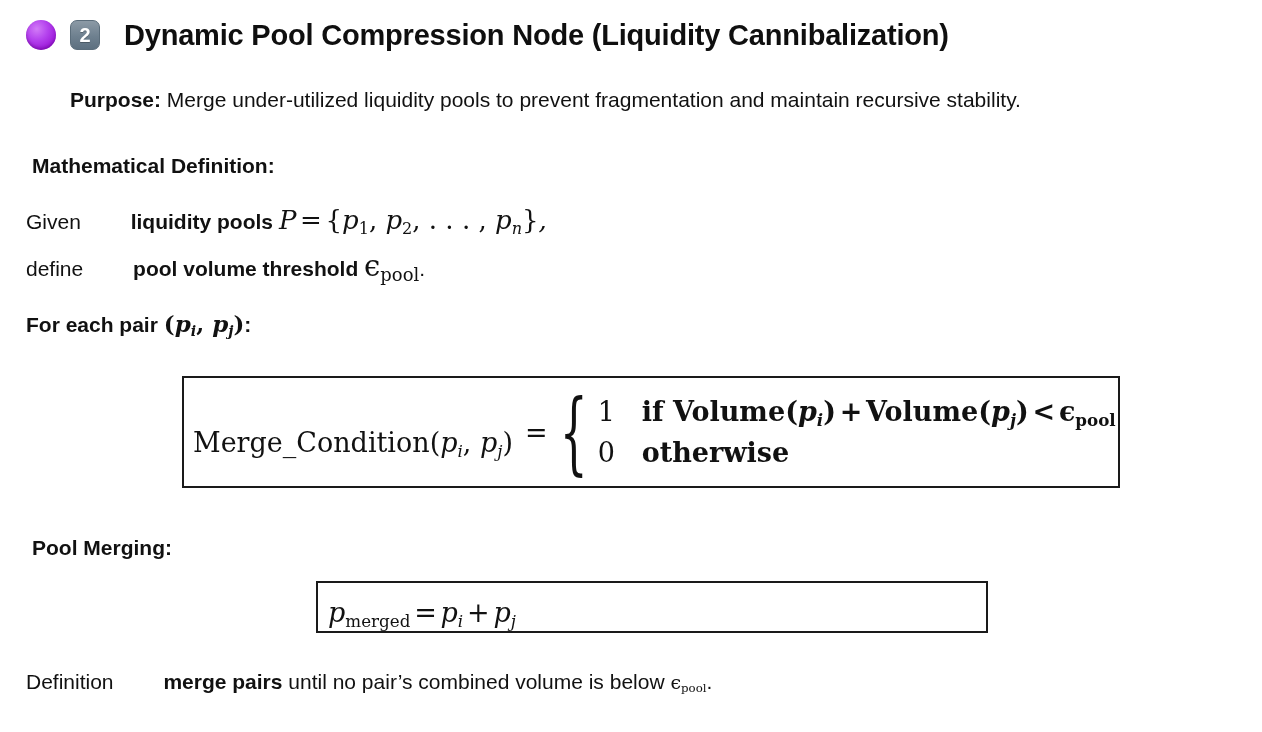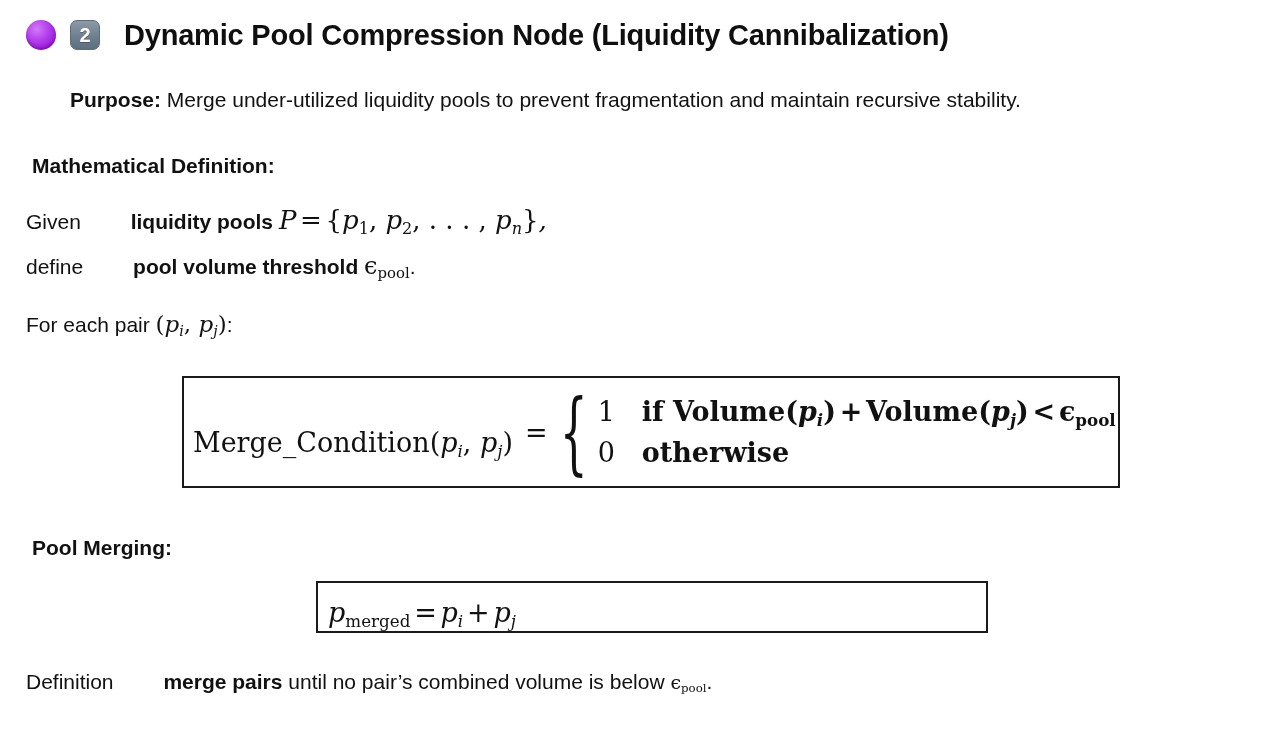--- a/index.html
+++ b/index.html
@@ -83,21 +83,21 @@
     font-weight: bold;
     color: #111111;
     white-space: nowrap;
     margin-left: 6px;
   }
 
   .p-purpose  { top: 86px; }
   .h-mathdef  { top: 154px; }
   .p-given    { top: 206px; }
   .p-define   { top: 252px; }
-  .p-foreach  { top: 310px; }
+  .p-foreach  { top: 310px; font-weight: bold; }
   .h-merging  { top: 536px; }
   .p-iter     { top: 668px; }
 
   
   .math {
     font-family: "DejaVu Serif", "Liberation Serif", serif;
     font-style: italic;
   }
   .math-up {
     font-family: "DejaVu Serif", "Liberation Serif", serif;
@@ -227,21 +227,21 @@
       <span class="mvar">P</span><span class="op">=</span><span class="math-up">{</span><span class="mvar">p</span><sub>1</sub><span class="math-up">,</span>
       <span class="mvar">p</span><sub>2</sub><span class="math-up">,</span>
       <span class="math-up">. . . ,</span>
       <span class="mvar">p</span><sub class="it">n</sub><span class="math-up">}</span><span>,</span>
     </span>
   </div>
 
   <div class="para p-define">
     <span>define</span>
     <b>pool volume threshold</b>
-    <span class="math-up" style="font-size:24px;"><span>ϵ</span><sub>pool</sub></span><span>.</span>
+    <span class="math-up" style="font-size:29px;"><span>ϵ</span><sub>pool</sub></span><span>.</span>
   </div>
 
   <div class="para p-foreach">
     <span>For each pair</span>
     <span class="math-up" style="font-size:23px;"><span>(</span><span class="mvar">p</span><sub class="it">i</sub><span>,</span> <span class="mvar">p</span><sub class="it">j</sub><span>)</span></span><span>:</span>
   </div>
 
   <div class="eqbox eqbox-main">
     <div class="eq-main-inner">
       <span class="eq-lhs"><span>Merge_Condition</span><span>(</span><span class="mvar">p</span><sub class="it">i</sub><span>,</span> <span class="mvar">p</span><sub class="it">j</sub><span>)</span></span>

